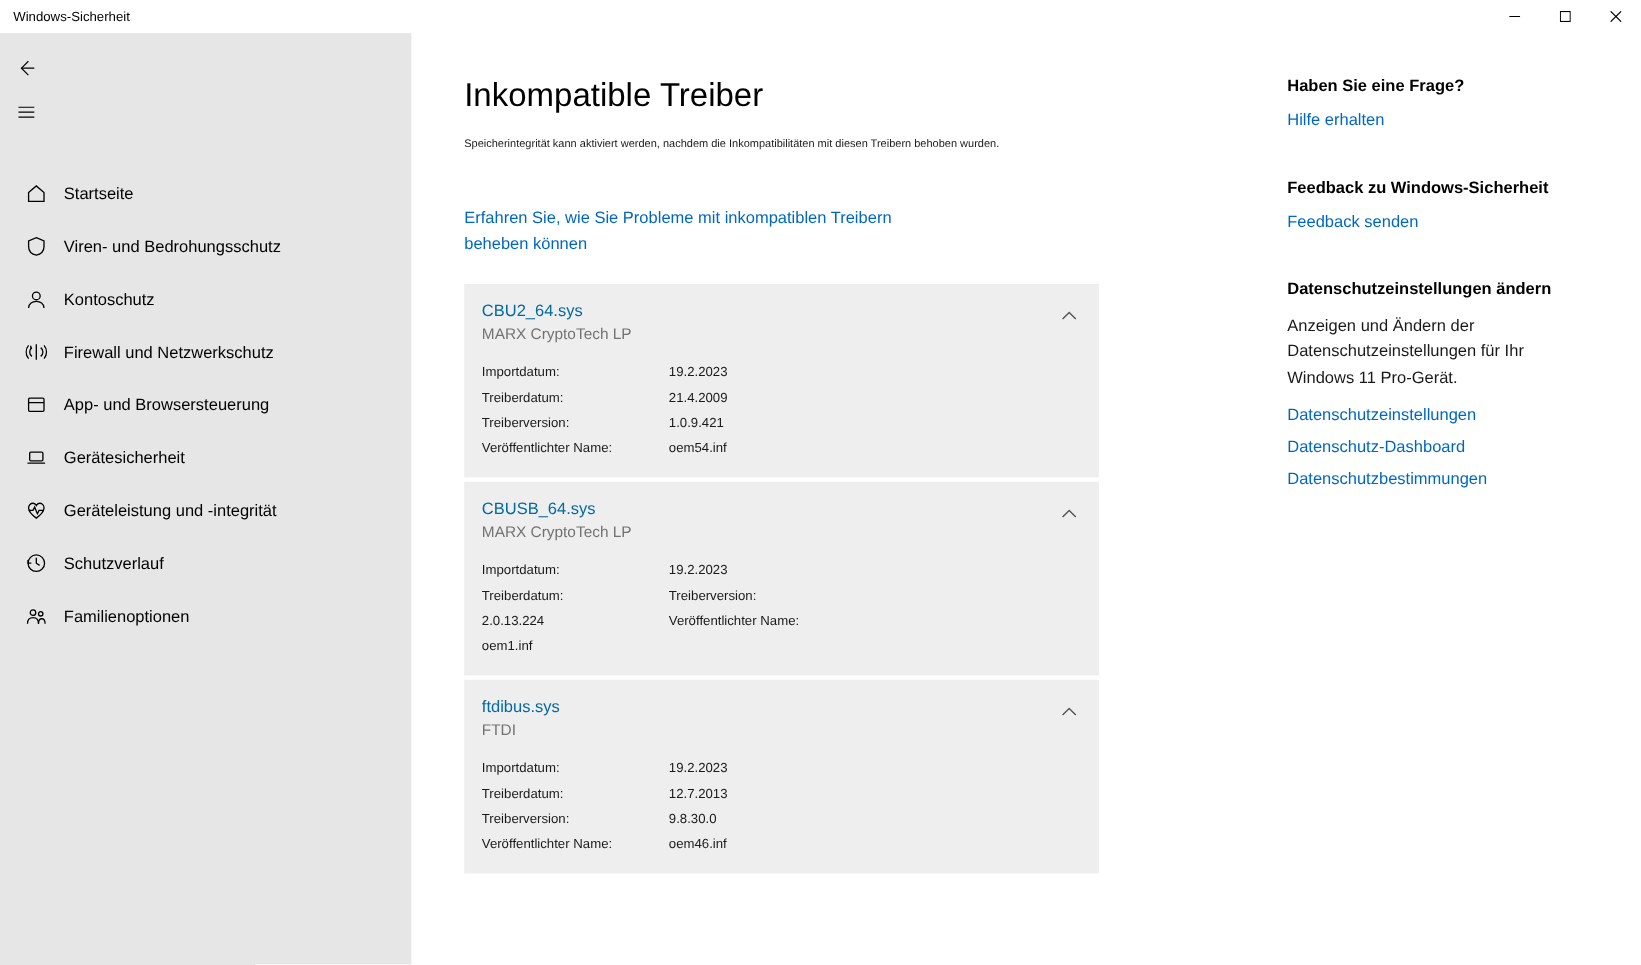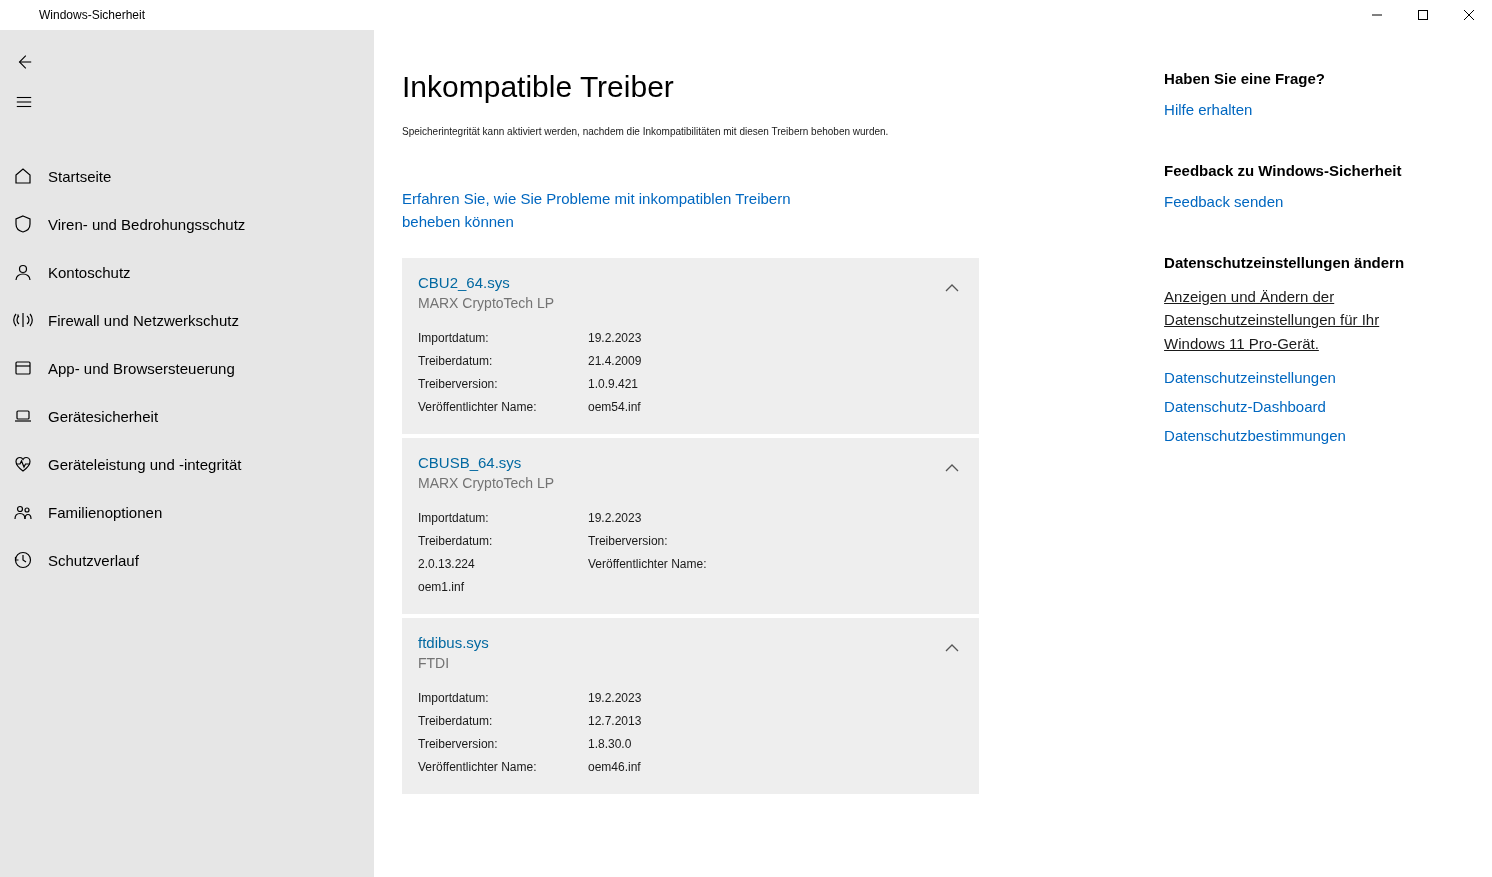--- a/index.html
+++ b/index.html
@@ -1,50 +1,50 @@
 <!DOCTYPE html>
 <html><head>
 <meta charset="utf-8">
 <style>
   * { box-sizing: border-box; margin: 0; padding: 0; font-family: "Segoe UI", "Segoe UI Variable", sans-serif; }
   body { width: 1492px; height: 877px; background: #fff; color: #1a1a1a; overflow: hidden; display: flex; flex-direction: column; }
   
-  .titlebar { height: 30px; display: flex; align-items: center; padding-left: 12px; font-size: 12px; color: #000; margin-left: 27px; }
+  .titlebar { height: 30px; display: flex; align-items: center; padding-left: 12px; font-size: 12px; color: #000; }
   .titlebar-spacer { flex: 1; }
   .win-controls { display: flex; }
   .win-btn { width: 46px; height: 30px; display: flex; align-items: center; justify-content: center; }
   .win-btn svg { width: 10px; height: 10px; stroke: #000; fill: none; stroke-width: 1; }
   
   .main { display: flex; flex: 1; overflow: hidden; }
   .sidebar { width: 374px; background: #e6e6e6; padding-top: 12px; }
   .sidebar-btn { width: 48px; height: 40px; display: flex; align-items: center; justify-content: center; margin-left: 0; }
   .sidebar-btn svg { width: 18px; height: 18px; stroke: #000; fill: none; stroke-width: 1.2; }
   .nav { margin-top: 30px; }
-  .nav-item { height: 48px; display: flex; align-items: center; padding-left: 12px; cursor: default; }
+  .nav-item { height: 48px; display: flex; align-items: center; padding-left: 22px; cursor: default; }
   .nav-icon { width: 22px; height: 22px; display: flex; align-items: center; justify-content: center; margin-right: 14px; }
   .nav-icon svg { width: 20px; height: 20px; stroke: #000; fill: none; stroke-width: 1.2; }
   .nav-label { font-size: 15px; color: #000; }
   
-  .content { flex: 1; display: flex; padding: 40px 48px 0 28px; overflow: hidden; }
+  .content { flex: 1; display: flex; padding: 40px 48px 0 48px; overflow: hidden; }
   .content-main { width: 700px; }
   .page-title { font-size: 30px; font-weight: 500; color: #000; margin-bottom: 20px; }
   .page-subtitle { font-size: 10px; color: #1a1a1a; max-width: 580px; line-height: 1.5; margin-bottom: 48px; }
   .learn-link { font-size: 15px; color: #0067c0; max-width: 450px; line-height: 1.55; display: block; margin-bottom: 24px; cursor: pointer; }
   .driver-card { background: #eee; width: 577px; padding: 16px 16px 18px 16px; margin-bottom: 4px; position: relative; }
   .driver-name { font-size: 15px; font-weight: 400; color: #0369a1; margin-bottom: 4px; }
   .driver-vendor { font-size: 14px; color: #737373; margin-bottom: 18px; }
   .driver-chevron { position: absolute; right: 20px; top: 20px; }
   .driver-chevron svg { width: 14px; height: 8px; stroke: #565656; fill: none; stroke-width: 1.3; }
   .driver-details { display: grid; grid-template-columns: 170px auto; row-gap: 5px; font-size: 12px; color: #1a1a1a; }
   .driver-details div { line-height: 1.5; }
   
   .aside { margin-left: 130px; width: 310px; }
   .aside-block { margin-bottom: 44px; }
   .aside-title { font-size: 15px; font-weight: 600; color: #000; margin-bottom: 14px; }
-  .aside-text { font-size: 15px; color: #1a1a1a; line-height: 1.55; margin-bottom: 14px; text-decoration: underline; }
+  .aside-text { font-size: 15px; color: #1a1a1a; line-height: 1.55; margin-bottom: 14px; }
   .aside-link { font-size: 15px; color: #0067c0; display: block; margin-bottom: 12px; cursor: pointer; }
 </style>
 </head>
 <body>
 
 <div class="titlebar">
   <span>Windows-Sicherheit</span>
   <div class="titlebar-spacer"></div>
   <div class="win-controls">
     <div class="win-btn">
@@ -138,37 +138,37 @@
             <svg viewBox="0 0 20 20">
               <path d="M10 17 C10 17 3 12 3 7.5 C3 5 5 3.5 7 3.5 C8.5 3.5 9.5 4.5 10 5.5 C10.5 4.5 11.5 3.5 13 3.5 C15 3.5 17 5 17 7.5 C17 12 10 17 10 17 Z"></path>
               <polyline points="3,10 7,10 8.5,7 11,13 12.5,10 17,10"></polyline>
             </svg>
           </span>
         <span class="nav-label">Geräteleistung und -integrität</span>
       </div>
       <div class="nav-item">
         <span class="nav-icon">
             <svg viewBox="0 0 20 20">
+              <circle cx="10" cy="10" r="7.5"></circle>
+              <polyline points="10,5 10,10 13,12"></polyline>
+              <polyline points="2.5,7 2.5,10 5.5,10" fill="none"></polyline>
+            </svg>
+          </span>
+        <span class="nav-label">Schutzverlauf</span>
+      </div>
+      <div class="nav-item">
+        <span class="nav-icon">
+            <svg viewBox="0 0 20 20">
               <circle cx="7" cy="7" r="2.5"></circle>
               <circle cx="14" cy="8" r="2"></circle>
               <path d="M2 17 C2 13 4.5 11.5 7 11.5 C9.5 11.5 12 13 12 17"></path>
               <path d="M12 17 C12 14 13 12.5 15 12.5 C17 12.5 18 14 18 17"></path>
             </svg>
           </span>
         <span class="nav-label">Familienoptionen</span>
-      </div>
-      <div class="nav-item">
-        <span class="nav-icon">
-            <svg viewBox="0 0 20 20">
-              <circle cx="10" cy="10" r="7.5"></circle>
-              <polyline points="10,5 10,10 13,12"></polyline>
-              <polyline points="2.5,7 2.5,10 5.5,10" fill="none"></polyline>
-            </svg>
-          </span>
-        <span class="nav-label">Schutzverlauf</span>
       </div>
     </div>
   </div>
 
   <div class="content">
     <div class="content-main">
       <h1 class="page-title">Inkompatible Treiber</h1>
       <p class="page-subtitle">Speicherintegrität kann aktiviert werden, nachdem die Inkompatibilitäten mit diesen Treibern behoben wurden.</p>
       <a class="learn-link">Erfahren Sie, wie Sie Probleme mit inkompatiblen Treibern beheben können</a>
       <div id="drivers">
@@ -210,21 +210,21 @@
                 <polyline points="1,7 7,1 13,7"></polyline>
               </svg></div>
             <div class="driver-name">ftdibus.sys</div>
             <div class="driver-vendor">FTDI</div>
             <div class="driver-details">
               <div>Importdatum:</div>
               <div>19.2.2023</div>
               <div>Treiberdatum:</div>
               <div>12.7.2013</div>
               <div>Treiberversion:</div>
-              <div>1.8.30.0</div>
+              <div>9.8.30.0</div>
               <div>Veröffentlichter Name:</div>
               <div>oem46.inf</div>
             </div>
           </div>
         </div>
     </div>
 
     <div class="aside">
       <div class="aside-block">
         <div class="aside-title">Haben Sie eine Frage?</div>

